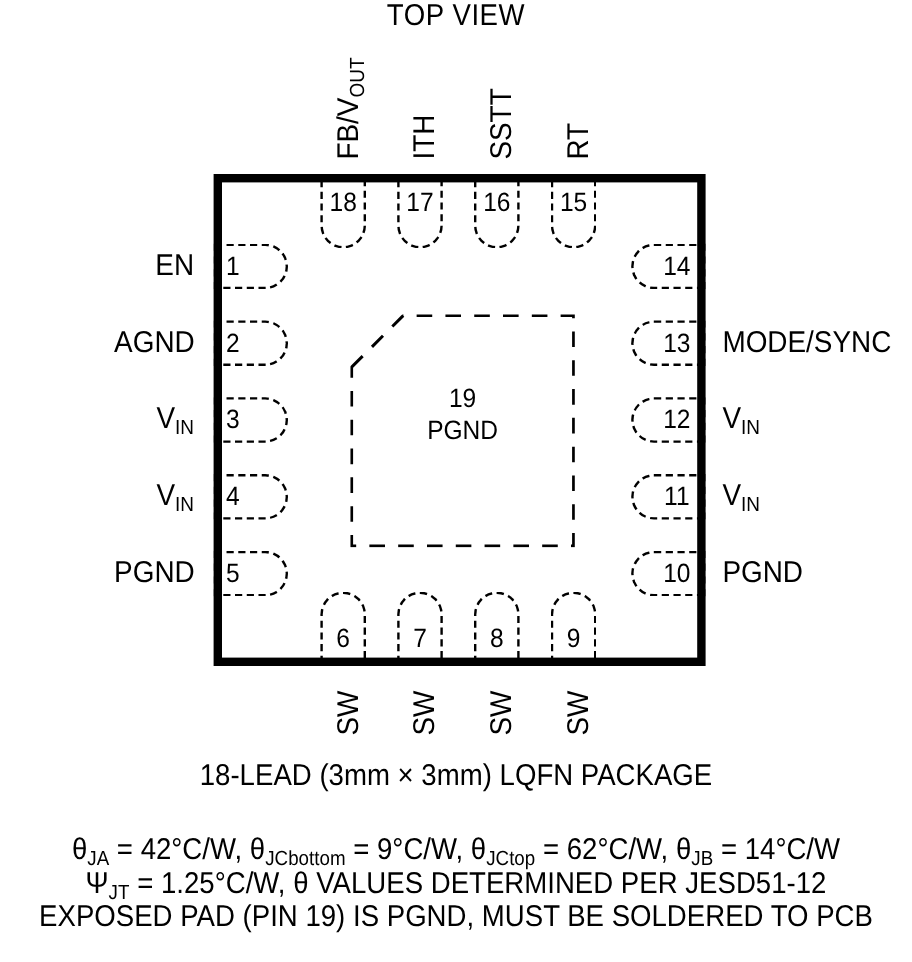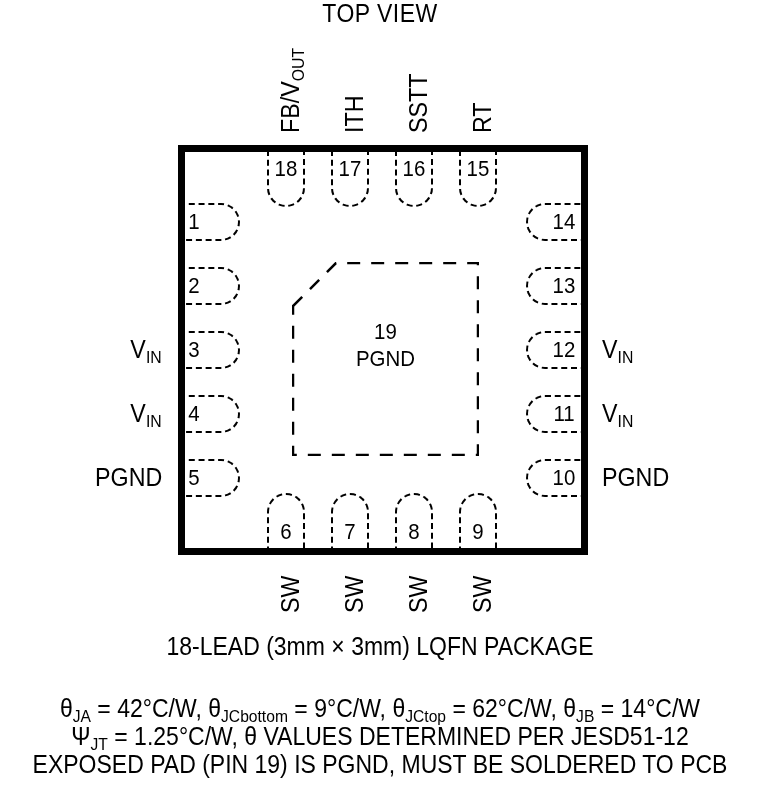--- a/index.html
+++ b/index.html
@@ -144,20 +144,26 @@
   <div class="pad pad-h pad-left" style="left:178px;top:331px;"></div>
   <div class="pad pad-h pad-left" style="left:178px;top:395px;"></div>
   <div class="pad pad-h pad-left" style="left:178px;top:459px;"></div>
 
   <div class="pin-num" style="left:182px;top:211px;width:24px;">1</div>
   <div class="pin-num" style="left:182px;top:275px;width:24px;">2</div>
   <div class="pin-num" style="left:182px;top:339px;width:24px;">3</div>
   <div class="pin-num" style="left:182px;top:403px;width:24px;">4</div>
   <div class="pin-num" style="left:182px;top:467px;width:24px;">5</div>
 
+  <div class="pin-name pin-name-left" style="left:0;top:209px;width:162px;">
+    <span class="lbl">EN</span>
+  </div>
+  <div class="pin-name pin-name-left" style="left:0;top:273px;width:162px;">
+    <span class="lbl">AGND</span>
+  </div>
   <div class="pin-name pin-name-left" style="left:0;top:337px;width:162px;">
     <span class="lbl"><span>V</span><sub>IN</sub></span>
   </div>
   <div class="pin-name pin-name-left" style="left:0;top:401px;width:162px;">
     <span class="lbl"><span>V</span><sub>IN</sub></span>
   </div>
   <div class="pin-name pin-name-left" style="left:0;top:465px;width:162px;">
     <span class="lbl">PGND</span>
   </div>
 
@@ -166,20 +172,23 @@
   <div class="pad pad-h pad-right" style="left:526px;top:331px;"></div>
   <div class="pad pad-h pad-right" style="left:526px;top:395px;"></div>
   <div class="pad pad-h pad-right" style="left:526px;top:459px;"></div>
 
   <div class="pin-num" style="left:546px;top:211px;width:36px;">14</div>
   <div class="pin-num" style="left:546px;top:275px;width:36px;">13</div>
   <div class="pin-num" style="left:546px;top:339px;width:36px;">12</div>
   <div class="pin-num" style="left:546px;top:403px;width:36px;">11</div>
   <div class="pin-num" style="left:546px;top:467px;width:36px;">10</div>
 
+  <div class="pin-name pin-name-right" style="left:602px;top:273px;width:158px;">
+    <span class="lbl">MODE/SYNC</span>
+  </div>
   <div class="pin-name pin-name-right" style="left:602px;top:337px;width:158px;">
     <span class="lbl"><span>V</span><sub>IN</sub></span>
   </div>
   <div class="pin-name pin-name-right" style="left:602px;top:401px;width:158px;">
     <span class="lbl"><span>V</span><sub>IN</sub></span>
   </div>
   <div class="pin-name pin-name-right" style="left:602px;top:465px;width:158px;">
     <span class="lbl">PGND</span>
   </div>
 

